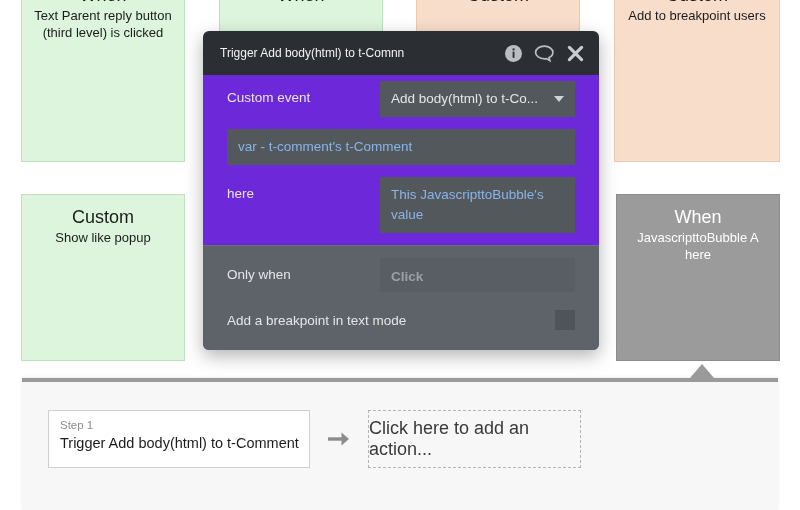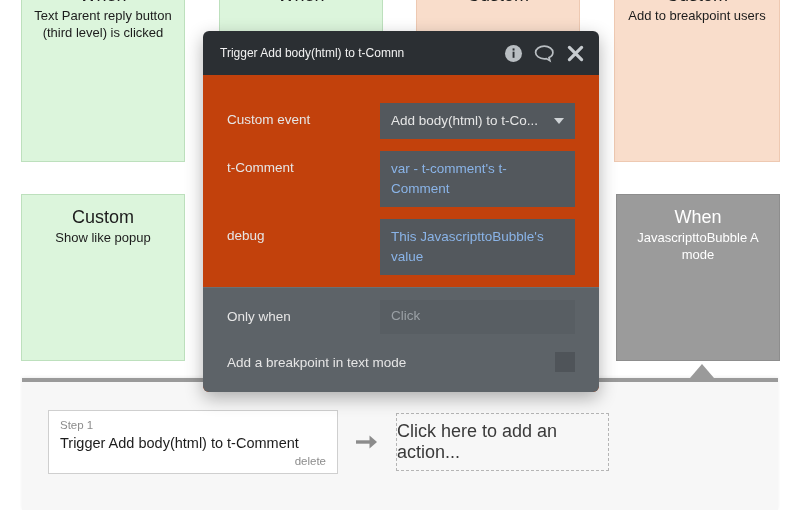--- a/index.html
+++ b/index.html
@@ -93,22 +93,22 @@
   .title-icon {
     margin-left: 11px;
     display: flex;
     align-items: center;
     justify-content: center;
     cursor: pointer;
   }
   .title-icon svg { display: block; }
 
   #dialog-body {
-    background: #c2410c;
-    padding: 28px 0 0 0;
+    background: #6d28d9;
+    padding: 6px 0 0 0;
   }
   .field-row {
     display: flex;
     align-items: flex-start;
     padding: 0 24px 0 24px;
     margin-bottom: 12px;
   }
   .field-label {
     width: 153px;
     flex: none;
@@ -160,22 +160,23 @@
   }
   .onlywhen-control {
     flex: 1;
     background: #585e63;
     height: 34px;
     box-sizing: border-box;
     padding: 8px 11px;
     font-size: 13.5px;
     color: #9aa0a5;
     display: flex;
-    align-items: flex-start;
+    align-items: flex-end;
     cursor: text;
+    font-weight: bold;
   }
   #breakpoint-row {
     display: flex;
     align-items: center;
     padding: 6px 24px 20px 24px;
   }
   #breakpoint-label {
     flex: 1;
     color: #e6e6e6;
     font-size: 13.5px;
@@ -209,25 +210,25 @@
     border-right: 12px solid transparent;
     border-bottom: 14px solid #9a9a9a;
     z-index: 21;
   }
   #steps-row {
     display: flex;
     align-items: center;
     padding: 28px 0 0 26px;
   }
   #step-box {
-    width: 290px;
+    width: 262px;
     box-sizing: border-box;
     border: 1px solid #cfcfcf;
     background: #ffffff;
-    padding: 7px 11px 4px 11px;
+    padding: 7px 11px 14px 11px;
     cursor: pointer;
   }
   #step-number {
     font-size: 11.5px;
     color: #8c8c8c;
     line-height: 15px;
   }
   #step-title {
     font-size: 14.5px;
     color: #1c1c1c;
@@ -284,21 +285,21 @@
     <div class="card-sub">Add to breakpoint users</div>
   </div>
 
   <div class="event-card card-green" id="card-custom-popup">
     <div class="card-title">Custom</div>
     <div class="card-sub">Show like popup</div>
   </div>
 
   <div class="event-card card-gray" id="card-when-js">
     <div class="card-title">When</div>
-    <div class="card-sub">JavascripttoBubble A mode</div>
+    <div class="card-sub">JavascripttoBubble A here</div>
   </div>
 
 </div>
 
 <div id="dialog">
 
   <div id="dialog-titlebar">
     <div id="dialog-title">Trigger Add body(html) to t-Comnn</div>
 
     <span class="title-icon">
@@ -326,26 +327,25 @@
 
     <div class="field-row">
       <div class="field-label">Custom event</div>
       <div class="field-control">
         <span class="dropdown-text">Add body(html) to t-Co...</span>
         <span class="caret"></span>
       </div>
     </div>
 
     <div class="field-row">
-      <div class="field-label">t-Comment</div>
       <div class="field-control expr">var - t-comment's t-Comment</div>
     </div>
 
     <div class="field-row">
-      <div class="field-label">debug</div>
+      <div class="field-label">here</div>
       <div class="field-control expr">This JavascripttoBubble's value</div>
     </div>
 
     <div id="dialog-divider"></div>
 
     <div id="dialog-lower">
       <div class="field-row">
         <div class="field-label">Only when</div>
         <div class="onlywhen-control">
           <span>Click</span>
@@ -362,21 +362,20 @@
 </div>
 
 <div id="panel-pointer"></div>
 
 <div id="workflow-panel">
   <div id="steps-row">
 
     <div id="step-box">
       <div id="step-number">Step 1</div>
       <div id="step-title">Trigger Add body(html) to t-Comment</div>
-      <div id="step-delete">delete</div>
     </div>
 
     <div id="step-arrow">
       <svg width="26" height="22" viewBox="0 0 26 22">
         <path d="M2 11 H19" stroke="#8c8c8c" stroke-width="3.4" stroke-linecap="butt"></path>
         <path d="M15.5 4.5 L23 11 L15.5 17.5 Z" fill="#8c8c8c"></path>
       </svg>
     </div>
 
     <div id="add-action-box">

